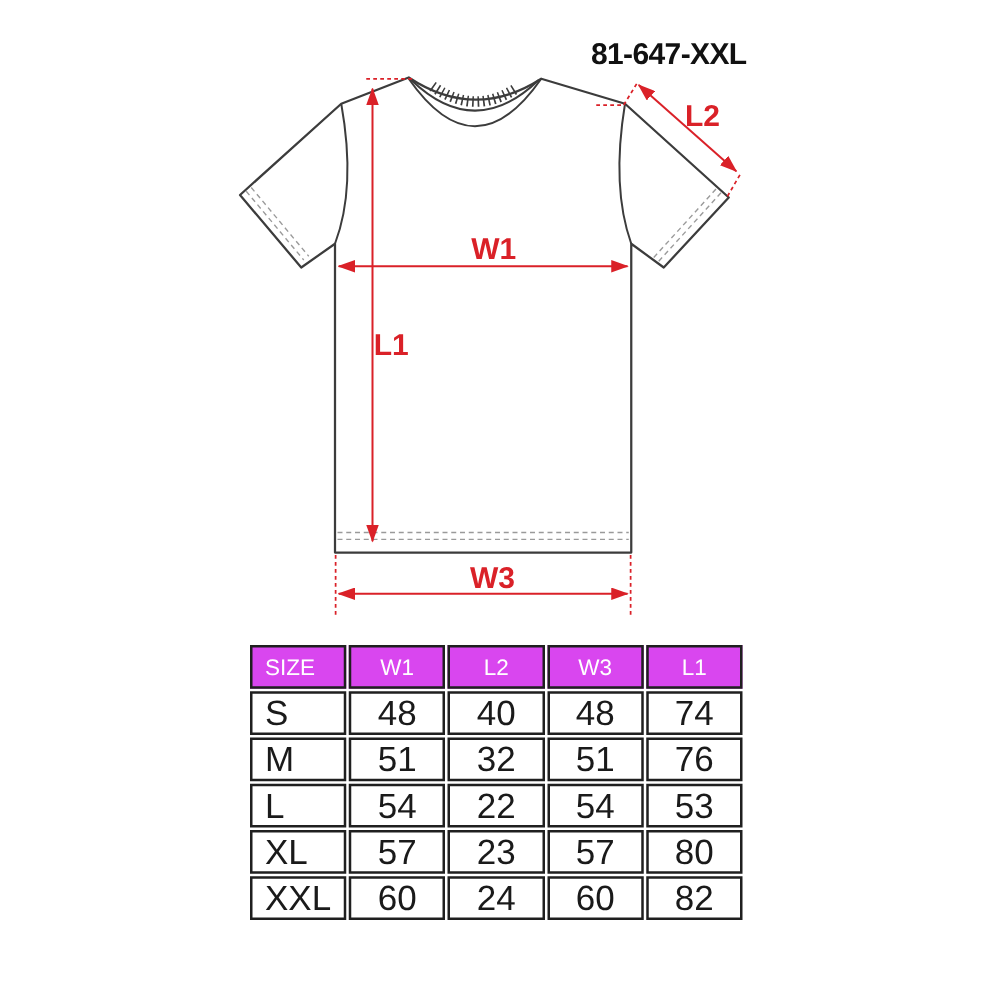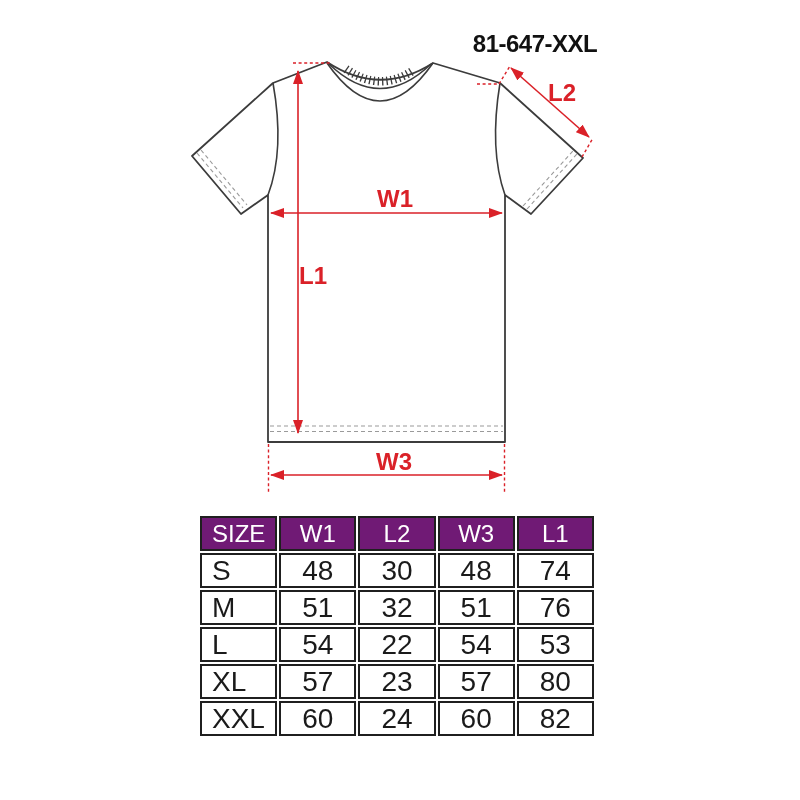--- a/index.html
+++ b/index.html
@@ -81,23 +81,23 @@
     height:31px;
     padding:0;
     font-size:28px;
     line-height:1;
     text-align:center;
     color:#1a1a1a;
     font-weight:normal;
     overflow:hidden;
   }
   .size-table th {
-    background:#701a75;
+    background:#d946ef;
     color:#ffffff;
-    font-size:24px;
+    font-size:18px;
   }
   .size-table .c0 {
     text-align:left;
     padding-left:10px;
   }
 </style>
 </head>
 <body>
 
 <div class="product-title">81-647-XXL</div>
@@ -144,21 +144,21 @@
       <th>W1</th>
       <th>L2</th>
       <th>W3</th>
       <th>L1</th>
     </tr>
   </thead>
   <tbody>
     <tr>
       <td class="c0">S</td>
       <td>48</td>
-      <td>30</td>
+      <td>40</td>
       <td>48</td>
       <td>74</td>
     </tr>
     <tr>
       <td class="c0">M</td>
       <td>51</td>
       <td>32</td>
       <td>51</td>
       <td>76</td>
     </tr>

